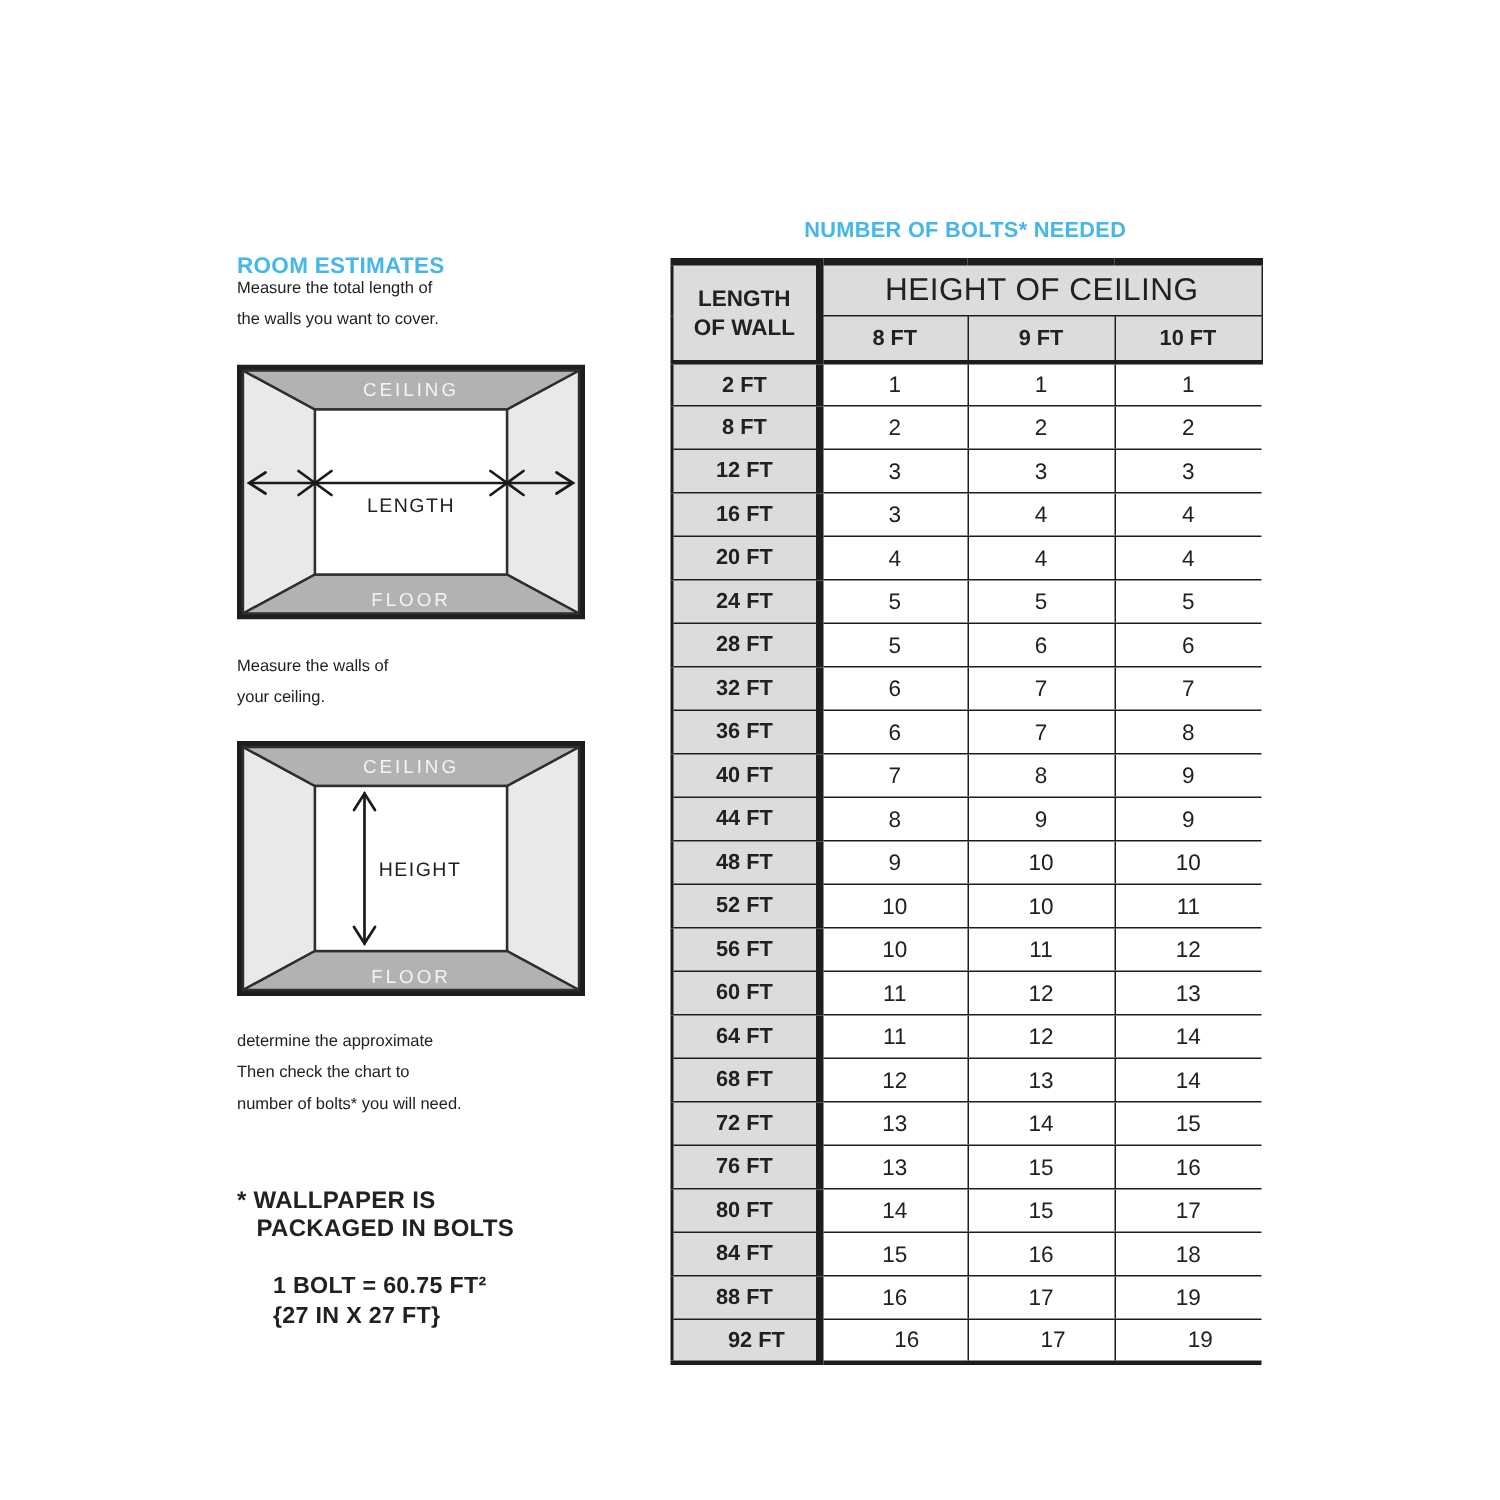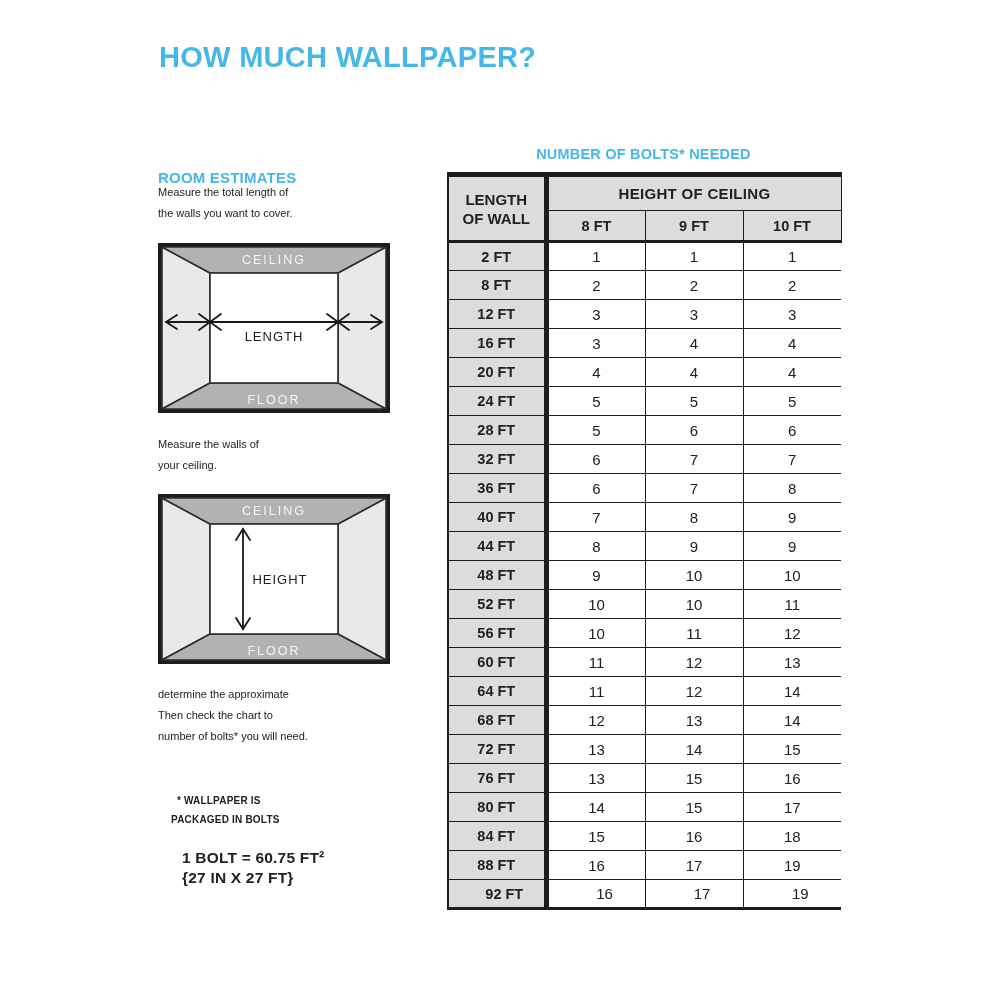--- a/index.html
+++ b/index.html
@@ -42,21 +42,21 @@
   .p1{top:182px;}
   .p2{top:434px;}
   .p3{top:684px;}
 
   .diag{left:158px;}
   .diag1{top:243px;}
   .diag2{top:494px;}
 
   .footnote{
     left:158px;top:791px;
-    font-size:10px;font-weight:bold;line-height:19px;letter-spacing:.2px;text-align:center;
+    font-size:16px;font-weight:bold;line-height:19px;letter-spacing:.2px;
   }
   .footnote .indent{margin-left:13px;}
   .boltspec{
     left:158px;top:848px;
     font-size:15.5px;font-weight:bold;line-height:20px;letter-spacing:.2px;margin-left:24px;
   }
 
   
   svg .frame{fill:#ffffff;stroke:var(--line);stroke-width:5;}
   svg .ceilfloor{fill:var(--ceil);stroke:#2e2e2e;stroke-width:1.6;}
@@ -78,21 +78,21 @@
     background:var(--gray);
     border-left:2.5px solid var(--line);
     border-right:5px solid var(--line);
     border-bottom:3px solid var(--line);
     font-size:15px;font-weight:bold;line-height:19px;
   }
   th.grouphead{
     background:var(--gray);
     border-bottom:1.5px solid var(--line);
     border-right:1.5px solid var(--line);
-    font-size:15px;font-weight:bold;letter-spacing:.3px;
+    font-size:21px;font-weight:normal;letter-spacing:.3px;
     height:36px;
   }
   th.colhead{
     background:var(--gray);
     border-bottom:3px solid var(--line);
     font-size:14.5px;font-weight:bold;
     height:31px;
   }
   th.colhead + th.colhead{border-left:1.5px solid var(--line);margin-top:12px;}
   th.colhead:last-child{border-right:1.5px solid var(--line);}
@@ -113,21 +113,20 @@
   }
   tbody td + td{border-left:1.5px solid var(--line);}
   tbody tr:last-child th,
   tbody tr:last-child td{border-bottom:3px solid var(--line);padding-left:16px;}
 </style>
 </head>
 <body>
 
 <div class="page">
 
-  <h1 class="abs title">HOW MUCH WALLPAPER?</h1>
 
   <h2 class="abs section-heading room-heading">ROOM ESTIMATES</h2>
 
   <div class="abs para p1">
     <div>Measure the total length of</div>
     <div>the walls you want to cover.</div>
   </div>
 
   <svg class="abs diag diag1" width="232" height="170" viewBox="0 0 232 170">
     <rect class="frame" x="2.5" y="2.5" width="227" height="165"></rect>

